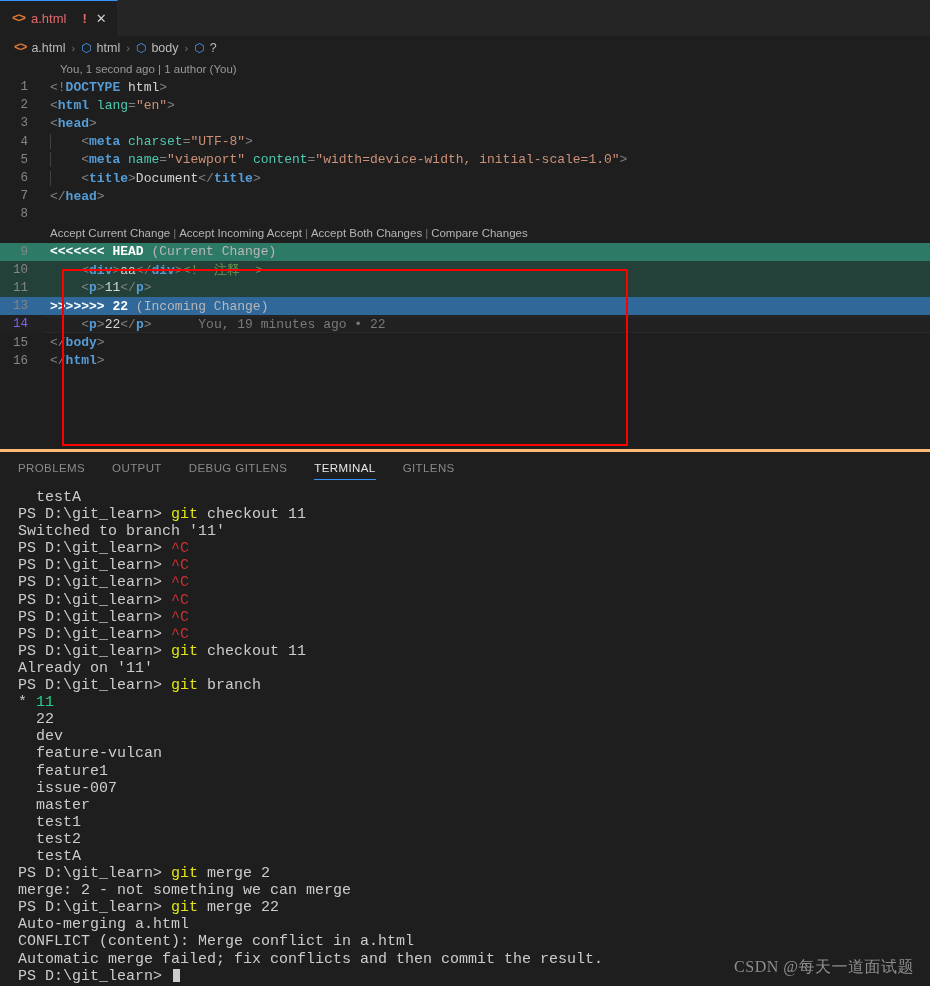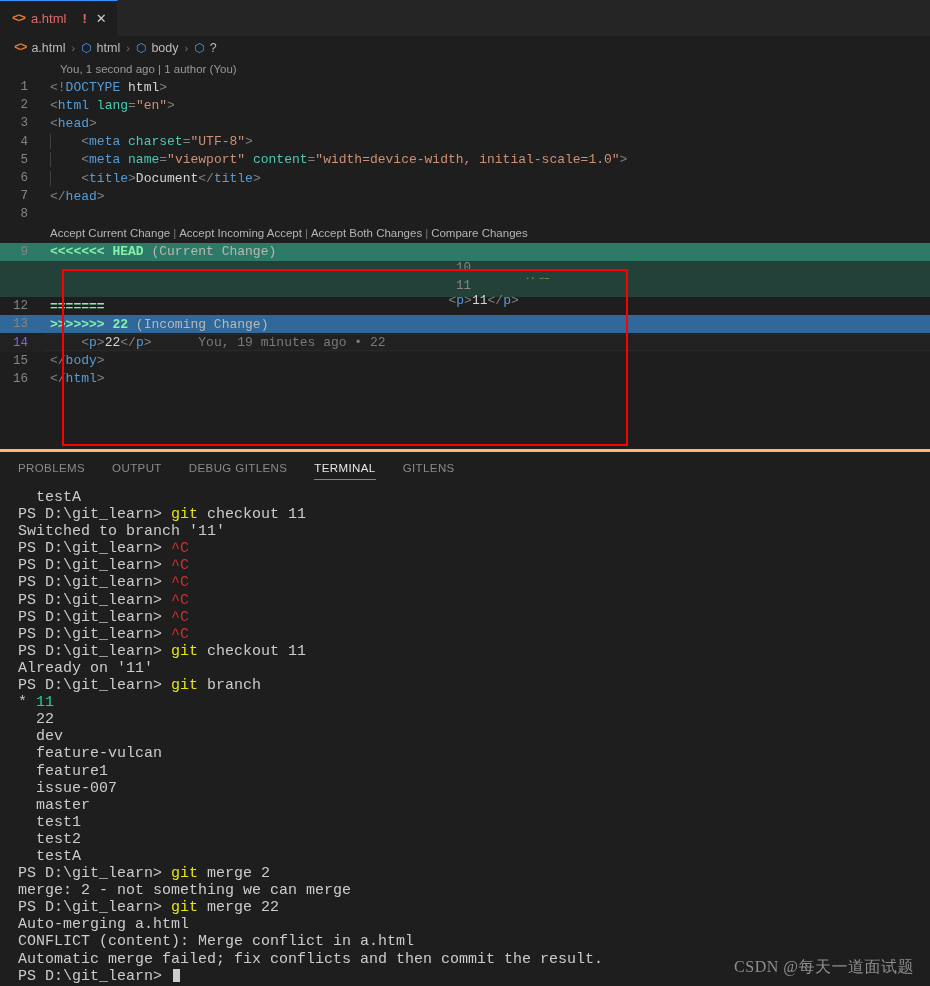--- a/index.html
+++ b/index.html
@@ -46,47 +46,47 @@
 
   .row { position: relative; height: 18.2px; display: flex; align-items: center; white-space: pre; }
   .ln {
     width: 44px; min-width:44px; text-align: right; padding-right: 16px;
     color: #858585; font-size: 12.5px; font-family: "Liberation Mono", monospace;
   }
   .ln.active { color: #8b5cf6; font-weight: normal; }
   .code { flex: 1; padding-left: 6px; position: relative; }
 
   .row.cur-head { background: #2d7a66; }
-  .row.cur-body { background: #234039; flex-direction: column; }
+  .row.cur-body { background: #234039; }
   .row.inc-head { background: #2f6899; }
   .row.active-line { background: #212121; }
   .row.active-line .code::after{
     content:""; position:absolute; left:0; right:-900px; top:-1px; bottom:-1px;
     border-top:1px solid #282828; border-bottom:1px solid #282828; pointer-events:none;
   }
   .row.cur-head .code, .row.cur-body .code, .row.inc-head .code, .row.inc-body .code { }
 
   
   .lens-row { height: 19px; display: flex; align-items: center; }
   .lens-row .ln { visibility: hidden; }
   .lens { color: #b5b5b5; font-size: 11.5px; font-family: "Liberation Sans", sans-serif; padding-left: 6px; }
   .lens a { color: #b5b5b5; text-decoration: none; cursor: pointer; }
   .lens .bar { color: #777; padding: 0 3px; }
 
   
   .guide { position:absolute; top:0; bottom:0; width:1px; background:#404040; }
 
   
-  .t-tag    { color: #569cd6; }
+  .t-tag    { color: #569cd6; font-weight: bold; }
   .t-name   { color: #4ec9b0; }
   .t-str    { color: #ce9178; }
   .t-punc   { color: #808080; }
   .t-txt    { color: #d4d4d4; }
   .t-cmt    { color: #6a9955; }
-  .t-conf   { color: #86efac; font-weight: bold; }
+  .t-conf   { color: #ffffff; font-weight: bold; }
   .t-conflabel { color: #b8b8b8; font-weight: normal;}
   .t-blame  { color: #7a7a7a; }
 
   
   .annot-box {
     position: absolute; left: 62px; top: 210px; width: 566px; height: 177px;
     border: 2px solid #ff0000; pointer-events: none; z-index: 5;
   }
 
   
@@ -204,24 +204,20 @@
       <div class="row cur-body">
         <span class="ln">10</span>
         <span class="code">    <span class="t-punc">&lt;</span><span class="t-tag">div</span><span class="t-punc">&gt;</span><span class="t-txt">aa</span><span class="t-punc">&lt;/</span><span class="t-tag">div</span><span class="t-punc">&gt;</span><span class="t-cmt">&lt;!--注释--&gt;</span></span>
       </div>
 
       <div class="row cur-body">
         <span class="ln">11</span>
         <span class="code">    <span class="t-punc">&lt;</span><span class="t-tag">p</span><span class="t-punc">&gt;</span><span class="t-txt">11</span><span class="t-punc">&lt;/</span><span class="t-tag">p</span><span class="t-punc">&gt;</span></span>
       </div>
 
-      <div class="row">
-        <span class="ln">12</span>
-        <span class="code t-conf">=======</span>
-      </div>
 
       <div class="row inc-head">
         <span class="ln">13</span>
         <span class="code"><span class="t-conf">&gt;&gt;&gt;&gt;&gt;&gt;&gt; 22</span> <span class="t-conflabel">(Incoming Change)</span></span>
       </div>
 
       <div class="row active-line">
         <span class="ln active">14</span>
         <span class="code">    <span class="t-punc">&lt;</span><span class="t-tag">p</span><span class="t-punc">&gt;</span><span class="t-txt">22</span><span class="t-punc">&lt;/</span><span class="t-tag">p</span><span class="t-punc">&gt;</span>      <span class="t-blame">You, 19 minutes ago • 22</span></span>
       </div>

